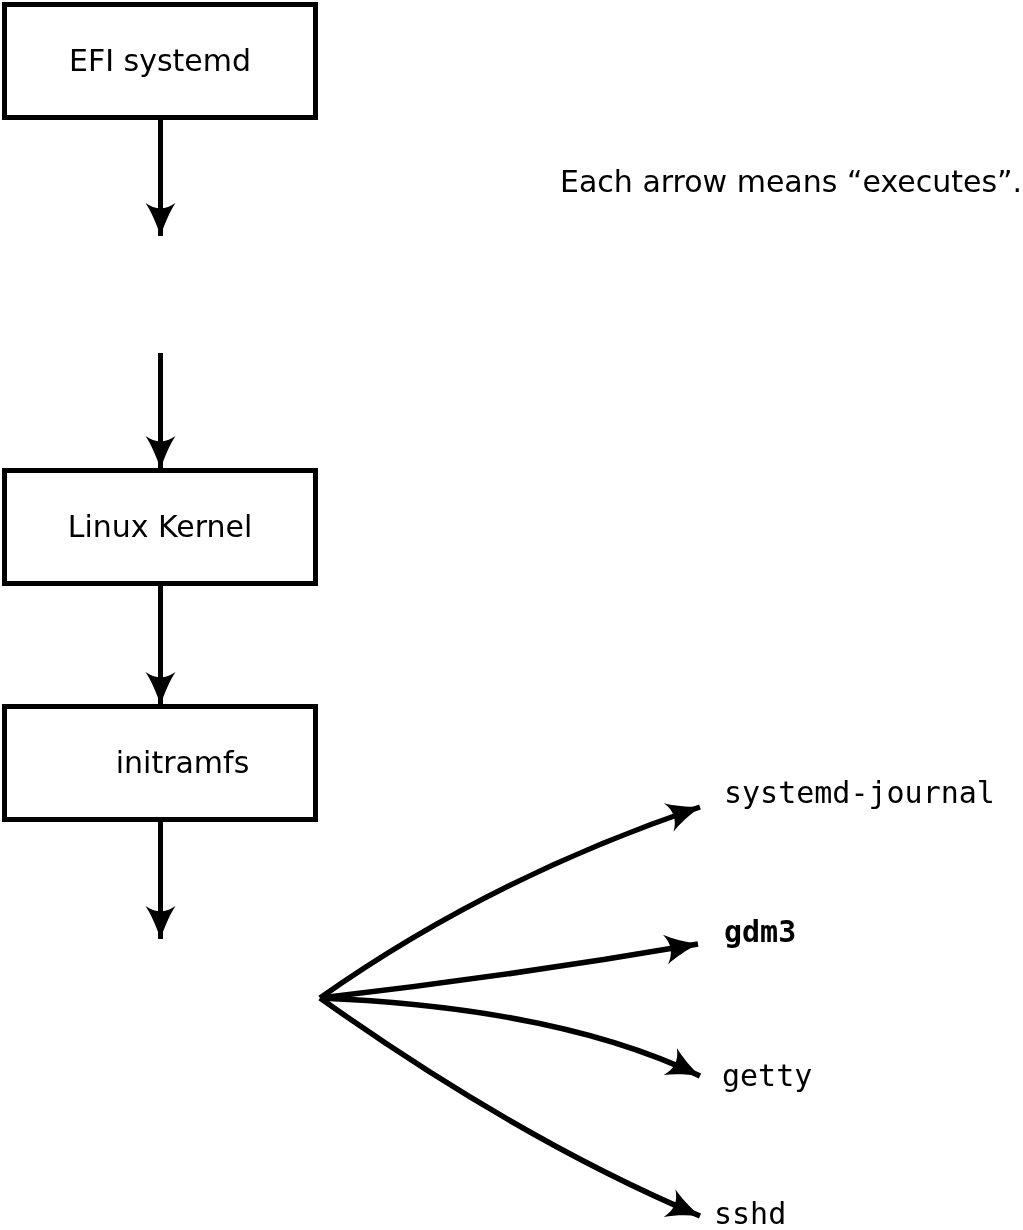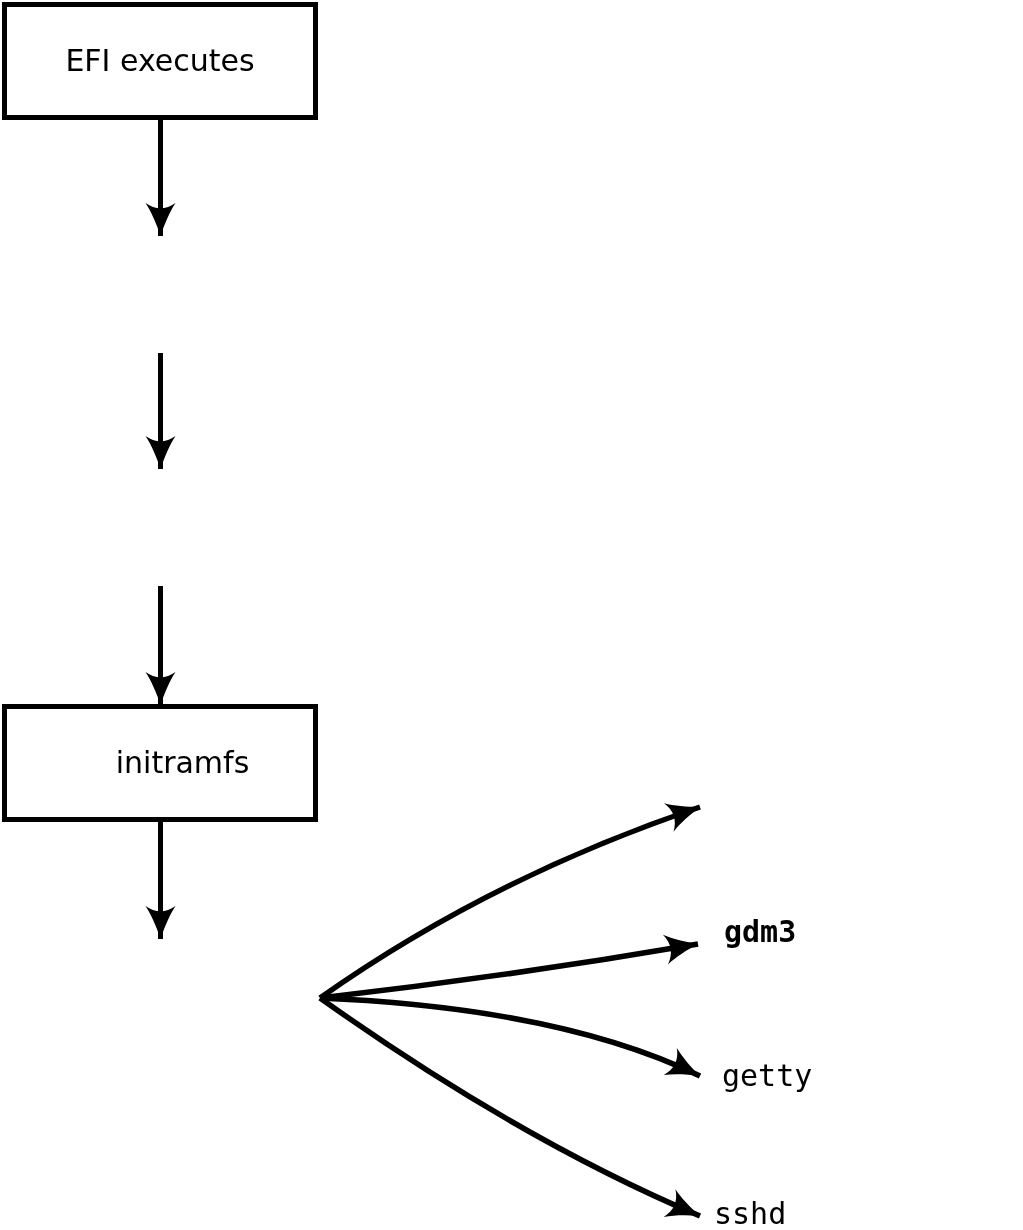--- a/index.html
+++ b/index.html
@@ -81,31 +81,36 @@
     <line class="edge" x1="160.5" y1="586" x2="160.5" y2="705" marker-end="url(#ah)"></line>
     <line class="edge" x1="160.5" y1="822" x2="160.5" y2="939" marker-end="url(#ah)"></line>
 
     <path class="edge thick" d="M 320 998 Q 490 878 700 807" marker-end="url(#ah)"></path>
     <path class="edge thick" d="M 320 998 Q 512 976 698 944" marker-end="url(#ah)"></path>
     <path class="edge thick" d="M 320 998 Q 560 1008 700 1076" marker-end="url(#ah)"></path>
     <path class="edge thick" d="M 320 998 Q 520 1140 700 1216" marker-end="url(#ah)"></path>
   </svg>
 
   <div class="node" style="top: 2px;">
-    <span class="node-label">EFI executes</span>
+    <span class="node-label">EFI systemd</span>
   </div>
 
 
+  <div class="node" style="top: 468px;">
+    <span class="node-label">Linux Kernel</span>
+  </div>
 
   <div class="node" style="top: 704px; padding-left: 45px;">
     <span class="node-label">initramfs</span>
   </div>
 
 
+  <div class="legend-note">Each arrow means “executes”.</div>
 
+  <div class="service-label" style="left: 724px; top: 776px;">systemd-journal</div>
 
   <div class="service-label" style="left: 724px; top: 915px; font-weight: bold;">gdm3</div>
 
   <div class="service-label" style="left: 722px; top: 1059px;">getty</div>
 
   <div class="service-label" style="left: 714px; top: 1197px;">sshd</div>
 
 </div>
 
 </body></html>

